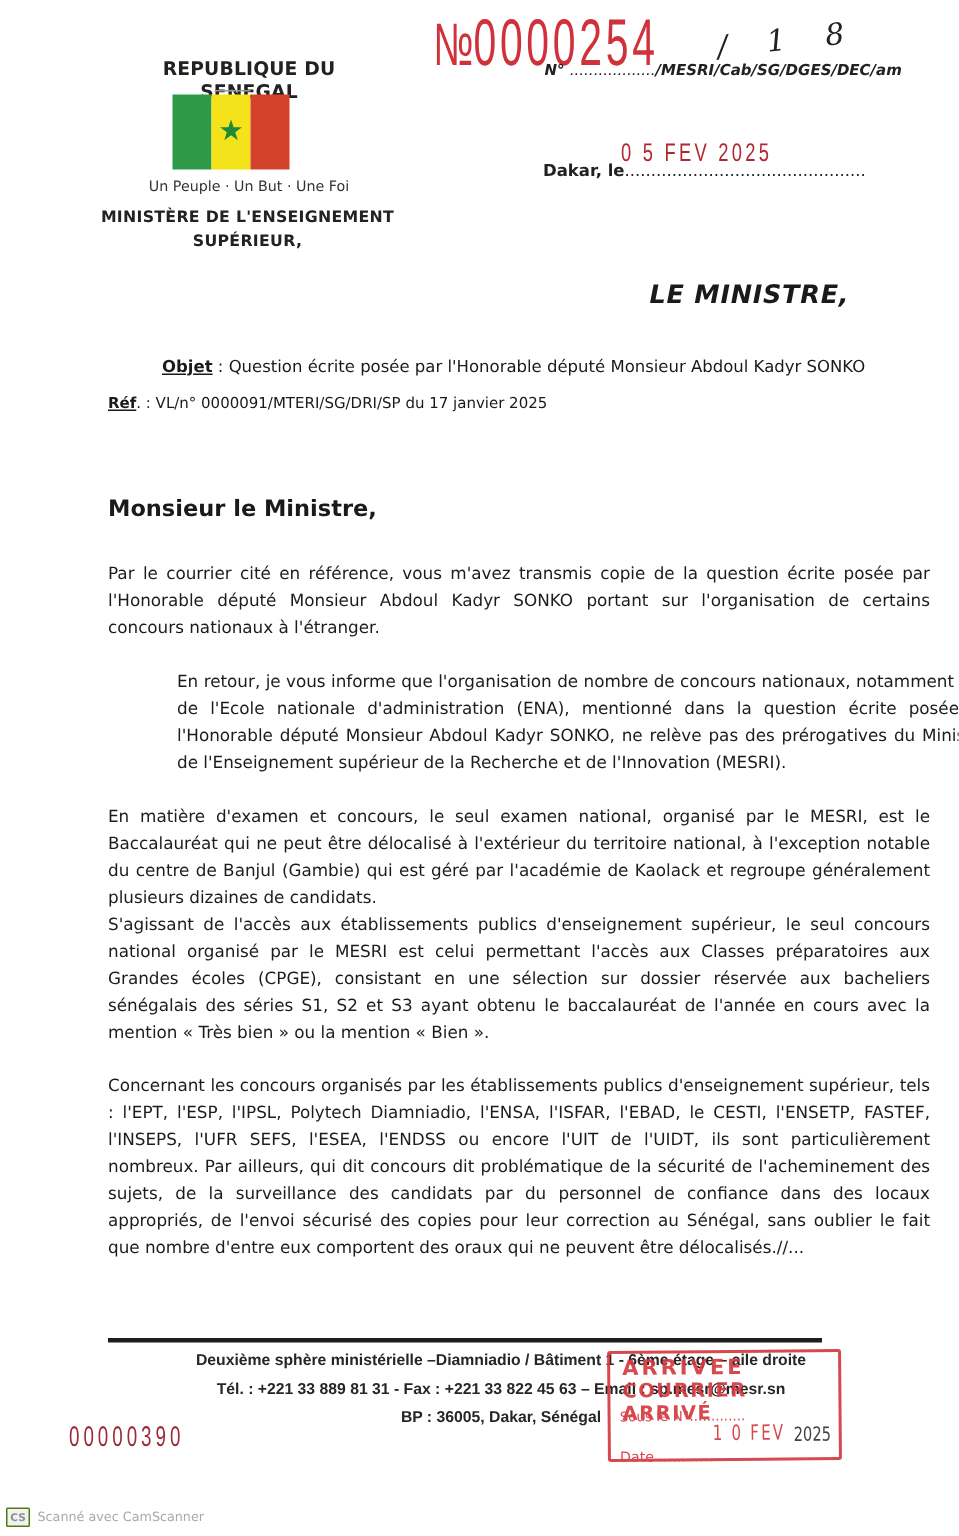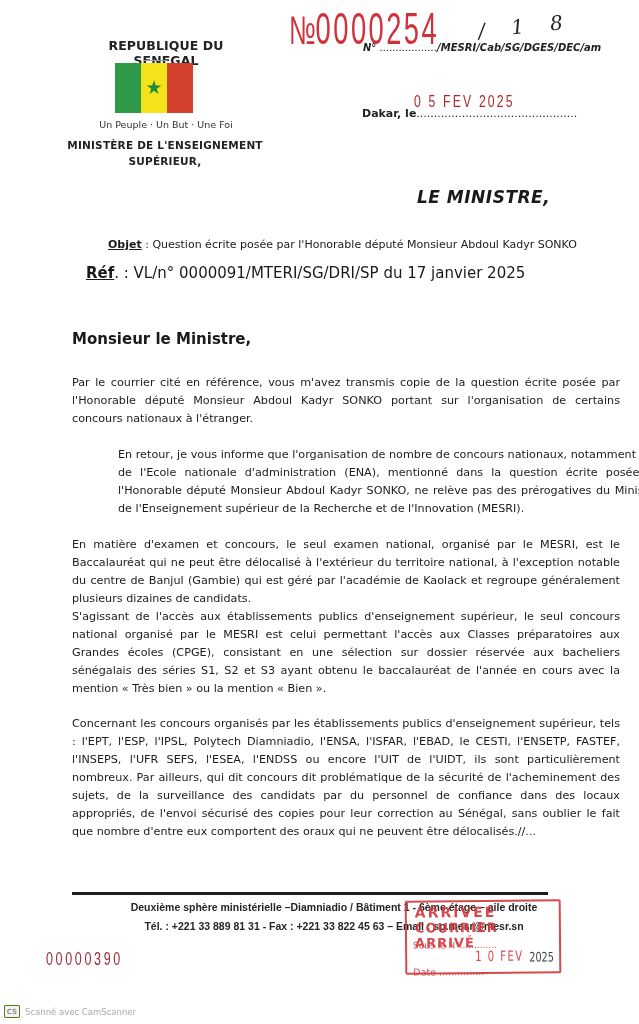--- a/index.html
+++ b/index.html
@@ -25,25 +25,25 @@
     .stamp-no { left: 289px; top: 4px; font-family: "Liberation Sans Narrow", "Liberation Sans", sans-serif; color: #d0323c; font-size: 44px; letter-spacing: 4px; transform: scaleX(0.62); transform-origin: left top; }
     .stamp-no .no { font-size: 40px; letter-spacing: 0; }
     .ref-line { left: 363px; top: 42px; font-size: 10px; font-style: italic; font-weight: bold; color: #222; }
     .ref-line .dots { letter-spacing: 0; font-weight: normal; }
     .handwritten { left: 478px; top: 14px; font-size: 20px; font-style: italic; color: #222; font-family: "DejaVu Serif", serif; letter-spacing: 10px; transform: rotate(-6deg); }
 
     .date-line { left: 362px; top: 107px; font-size: 11px; font-weight: bold; color: #222; }
     .date-line .dots { font-weight: normal; letter-spacing: 0; }
     .date-stamp { left: 414px; top: 92px; color: #b0282e; font-size: 17px; letter-spacing: 3px; transform: scaleX(0.72); transform-origin: left top; font-family: "Liberation Sans", sans-serif; }
 
-    .le-ministre { left: 417px; top: 187px; font-size: 17px; font-weight: bold; font-style: italic; color: #1a1a1a; letter-spacing: 0.5px; }
+    .le-ministre { left: 433px; top: 187px; font-size: 17px; font-weight: bold; font-style: italic; color: #1a1a1a; letter-spacing: 0.5px; }
 
     .objet { left: 72px; top: 238px; font-size: 11px; color: #1a1a1a; margin-left: 36px; }
     .objet b, .ref b { text-decoration: underline; }
-    .ref { left: 72px; top: 264px; font-size: 15px; color: #1a1a1a; margin-left: 14px; }
+    .ref { left: 72px; top: 264px; font-size: 10px; color: #1a1a1a; }
 
     .salutation { left: 72px; top: 330px; font-size: 15px; font-weight: bold; }
 
     .para { left: 72px; width: 548px; font-size: 11.2px; line-height: 18px; text-align: justify; color: #1c1c1c; }
     .p1 { top: 374px; }
     .p2 { top: 446px; margin-left: 46px; }
     .p3 { top: 536px; }
     .p4 { top: 608px; }
     .p5 { top: 715px; }
 
@@ -109,20 +109,21 @@
 <div class="abs para p1">Par le courrier cité en référence, vous m'avez transmis copie de la question écrite posée par l'Honorable député Monsieur Abdoul Kadyr SONKO portant sur l'organisation de certains concours nationaux à l'étranger.</div>
 <div class="abs para p2">En retour, je vous informe que l'organisation de nombre de concours nationaux, notamment celui de l'Ecole nationale d'administration (ENA), mentionné dans la question écrite posée par l'Honorable député Monsieur Abdoul Kadyr SONKO, ne relève pas des prérogatives du Ministère de l'Enseignement supérieur de la Recherche et de l'Innovation (MESRI).</div>
 <div class="abs para p3">En matière d'examen et concours, le seul examen national, organisé par le MESRI, est le Baccalauréat qui ne peut être délocalisé à l'extérieur du territoire national, à l'exception notable du centre de Banjul (Gambie) qui est géré par l'académie de Kaolack et regroupe généralement plusieurs dizaines de candidats.</div>
 <div class="abs para p4">S'agissant de l'accès aux établissements publics d'enseignement supérieur, le seul concours national organisé par le MESRI est celui permettant l'accès aux Classes préparatoires aux Grandes écoles (CPGE), consistant en une sélection sur dossier réservée aux bacheliers sénégalais des séries S1, S2 et S3 ayant obtenu le baccalauréat de l'année en cours avec la mention « Très bien » ou la mention « Bien ».</div>
 <div class="abs para p5">Concernant les concours organisés par les établissements publics d'enseignement supérieur, tels : l'EPT, l'ESP, l'IPSL, Polytech Diamniadio, l'ENSA, l'ISFAR, l'EBAD, le CESTI, l'ENSETP, FASTEF, l'INSEPS, l'UFR SEFS, l'ESEA, l'ENDSS ou encore l'UIT de l'UIDT, ils sont particulièrement nombreux. Par ailleurs, qui dit concours dit problématique de la sécurité de l'acheminement des sujets, de la surveillance des candidats par du personnel de confiance dans des locaux appropriés, de l'envoi sécurisé des copies pour leur correction au Sénégal, sans oublier le fait que nombre d'entre eux comportent des oraux qui ne peuvent être délocalisés.//...</div>
 
 <div class="abs footer-rule"></div>
 <div class="abs footer">
   <span class="l1">Deuxième sphère ministérielle –Diamniadio / Bâtiment 1 - 6ème étage – aile droite</span>
   <span class="l2">Tél. : +221 33 889 81 31 - Fax : +221 33 822 45 63 – Email : sp.mesr@mesr.sn</span>
+  <span class="l3">BP : 36005, Dakar, Sénégal</span>
 </div>
 
 <div class="abs arrivee-stamp">
   <span class="head">ARRIVEE</span>
   <span class="head2">COURRIER ARRIVÉ</span>
   <span class="sous">Sous le N°.............</span>
   <span class="date">Date ...............</span>
   <span class="date-val">1 0 FEV</span>
   <span class="year">2025</span>
 </div>

